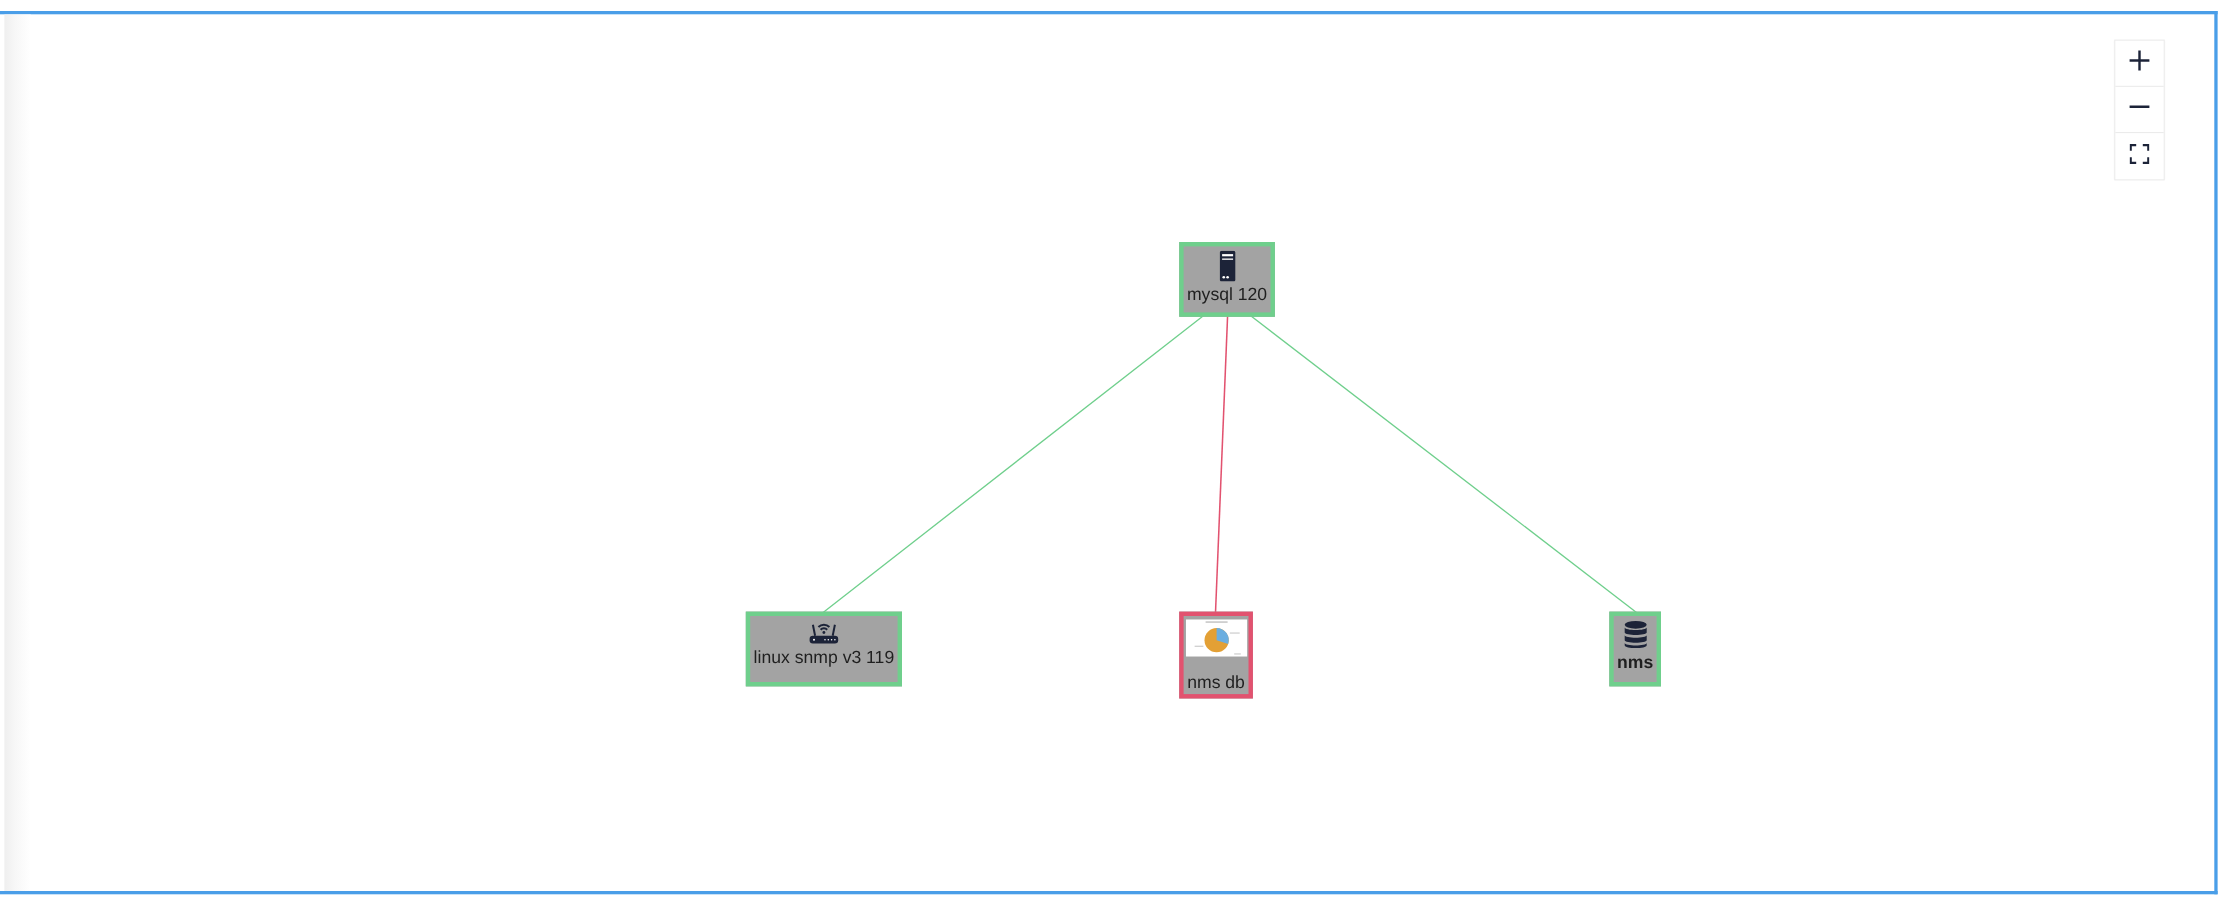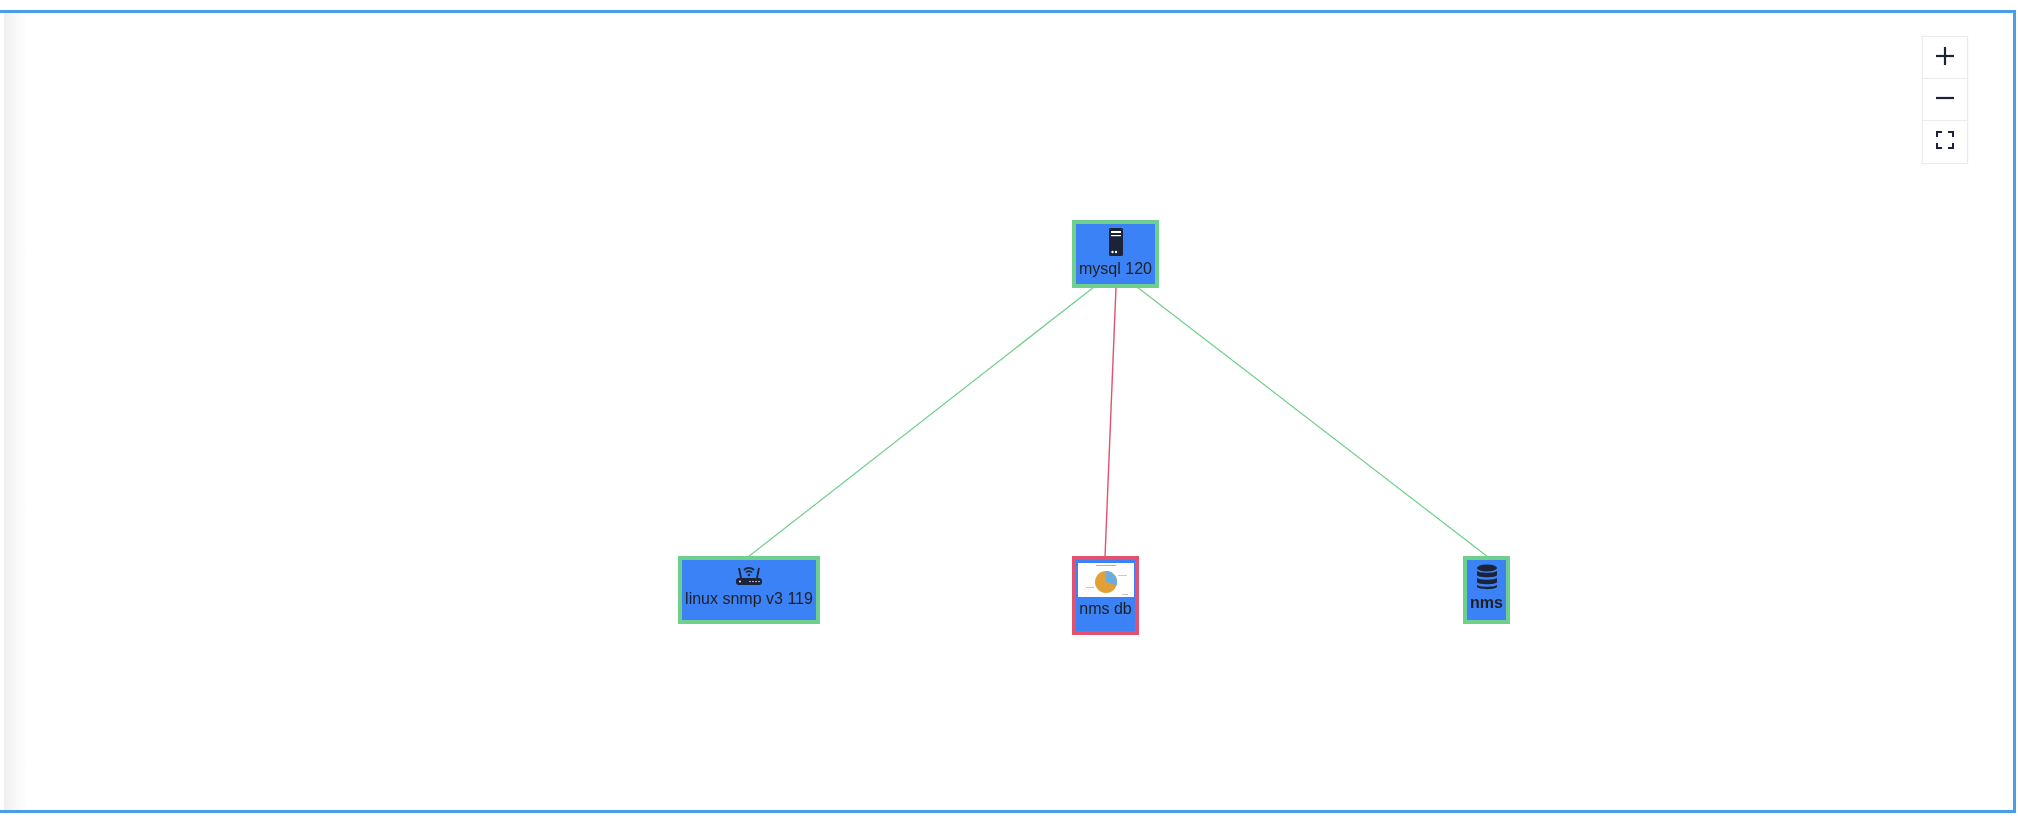--- a/index.html
+++ b/index.html
@@ -43,29 +43,30 @@
       left: 0;
       top: 0;
       width: 2018px;
       height: 818px;
       pointer-events: none;
     }
     .node {
       position: absolute;
       box-sizing: border-box;
       border: 4px solid #6fcf8c;
-      background: #3b82f6;
+      background: #a3a3a3;
       display: flex;
       flex-direction: column;
       align-items: center;
       justify-content: flex-start;
       cursor: pointer;
     }
     .node.critical {
       border-color: #e2526f;
+      justify-content: space-between;
     }
     .node .icon {
       display: flex;
       align-items: center;
       justify-content: center;
       margin-top: 4px;
     }
     .node .label {
       font-size: 16px;
       color: #1f1f1f;

